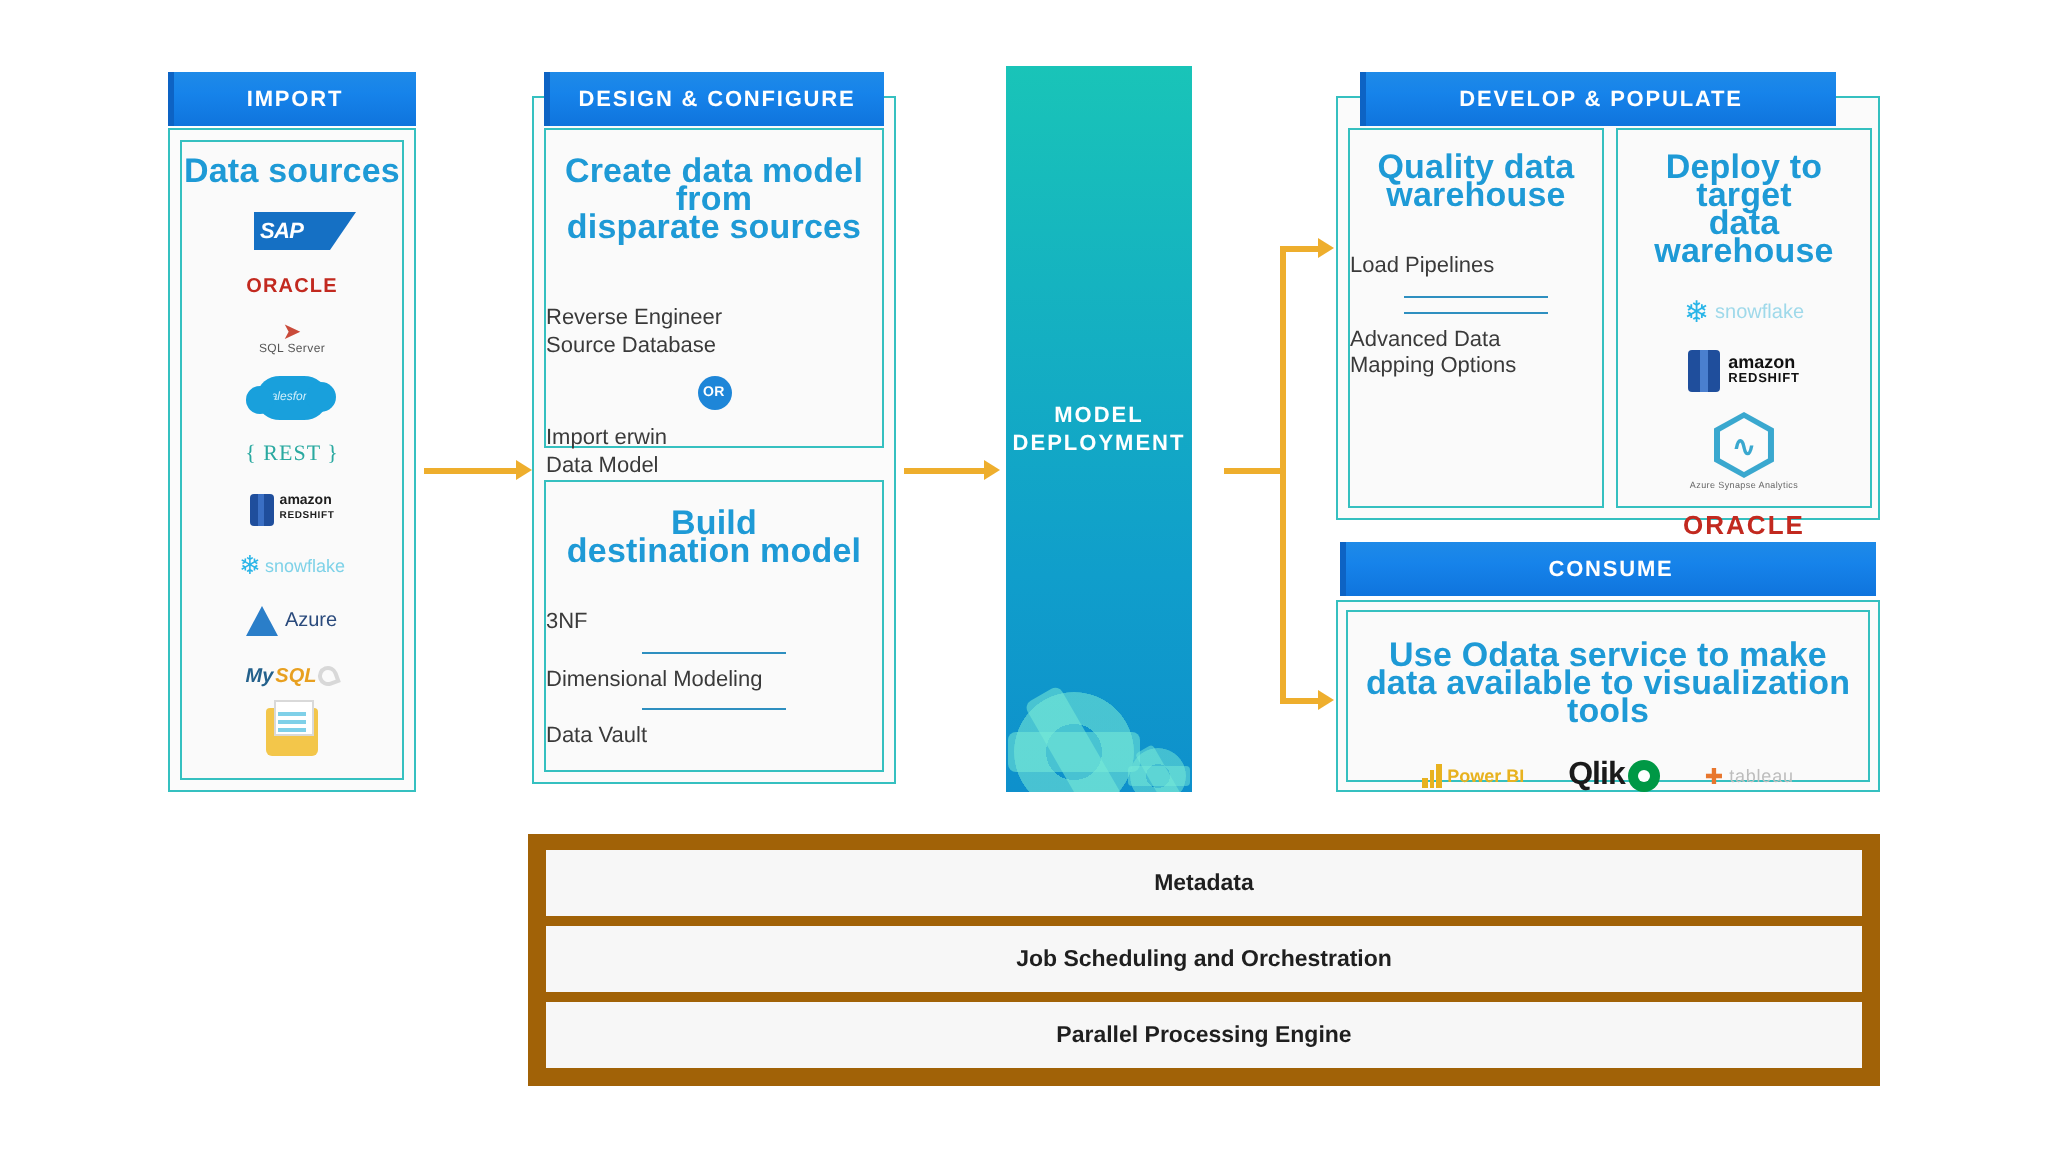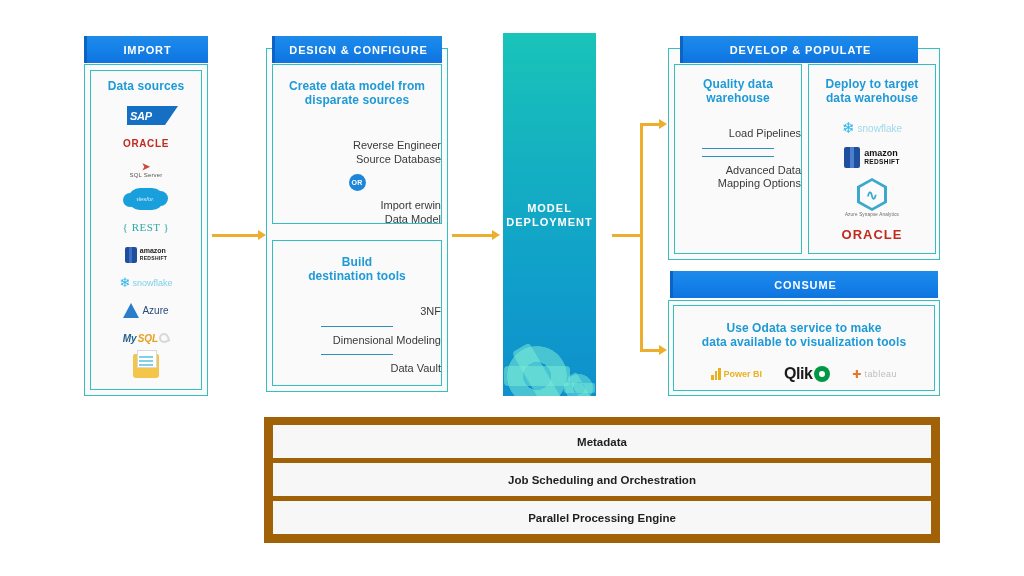--- a/index.html
+++ b/index.html
@@ -27,25 +27,25 @@
     background: #fbfbfb;
     z-index: 2;
   }
   .inner-box {
     position: absolute;
     border: 1.5px solid #35c0c0;
     background: #fafafa;
     z-index: 3;
   }
   .box-title {
-    color: #1e9ad6; font-weight: bold; font-size: 12px;
+    color: #1e9ad6; font-weight: bold; font-size: 17px;
     text-align: center; line-height: 14px; letter-spacing: .1px;
   }
   .item {
-    color: #3a3a3a; font-size: 11px; text-align: right; line-height: 13.5px;
+    color: #3a3a3a; font-size: 11px; text-align: left; line-height: 13.5px;
   }
   .divider { width: 72px; height: 1px; background:#2e8fc0; margin: 7px auto; }
 
   
   #import-hdr   { left: 84px;  top: 36px;  width: 124px; }
   #import-frame { left: 84px;  top: 64px;  width: 124px; height: 332px; }
   #import-inner { left: 90px;  top: 70px;  width: 112px; height: 320px; }
   #ds-title     { position:absolute; left:90px; top:79px; width:112px; }
   #ds-list      { position:absolute; left:90px; top:98px; width:112px; height:288px;
                   display:flex; flex-direction:column; align-items:center;
@@ -296,21 +296,21 @@
     <div class="or-badge">OR</div>
     <div class="item">
       <div>Import erwin</div>
       <div>Data Model</div>
     </div>
   </div>
 
   <div class="inner-box" id="design-box2">
     <div class="box-title" style="margin-top:14px;">
       <div>Build</div>
-      <div>destination tools</div>
+      <div>destination model</div>
     </div>
     <div class="item" style="margin-top:22px;">3NF</div>
     <div class="divider"></div>
     <div class="item">Dimensional Modeling</div>
     <div class="divider"></div>
     <div class="item">Data Vault</div>
   </div>
 
   <div class="ar" style="left:452px; top:234px; width:42px; height:2.5px;"></div>
   <div class="arrowhead" style="left:492px; top:230px;"></div>

